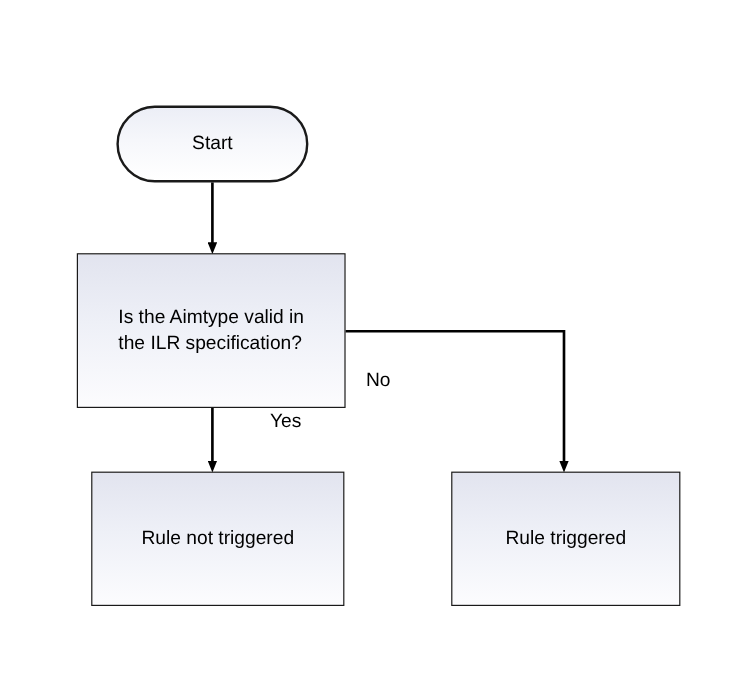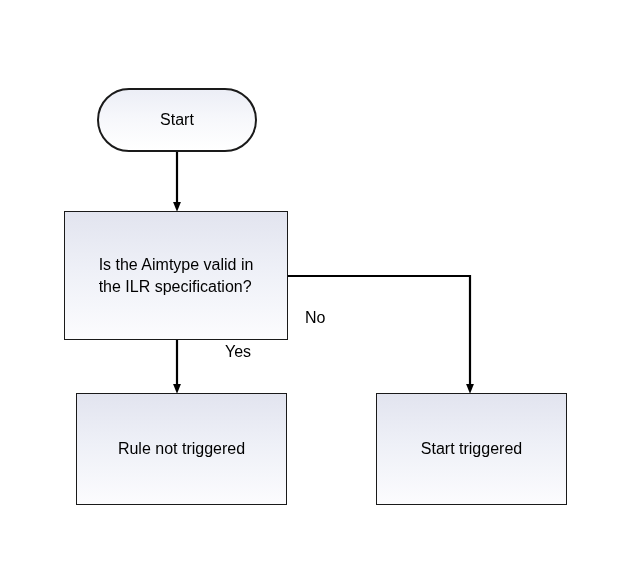--- a/index.html
+++ b/index.html
@@ -112,19 +112,19 @@
     <path d="M 288,276 L 470,276 L 470,385" fill="none" stroke="#000000" stroke-width="2.2" marker-end="url(#arrowhead)"></path>
   </svg>
 
   <div class="node node-start">Start</div>
 
   <div class="node node-terminal-left">Rule not triggered</div>
 
   <div class="node node-decision">Is the Aimtype valid in
 the ILR specification?</div>
 
-  <div class="node node-terminal-right">Start triggered</div>
+  <div class="node node-terminal-right">Rule triggered</div>
 
   <div class="edge-label label-yes">Yes</div>
 
   <div class="edge-label label-no">No</div>
 
 </div>
 
 </body></html>

